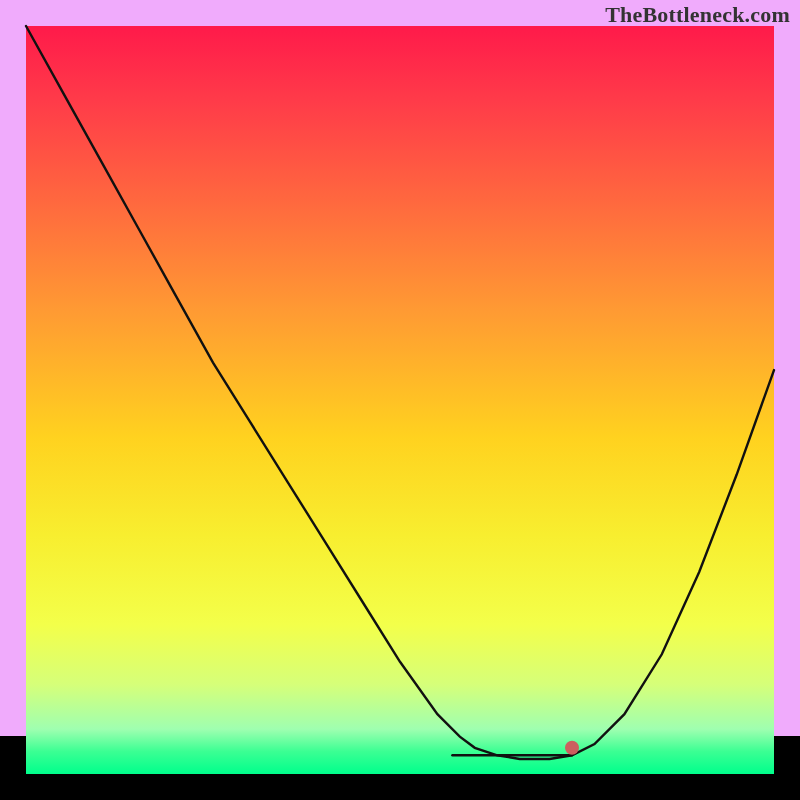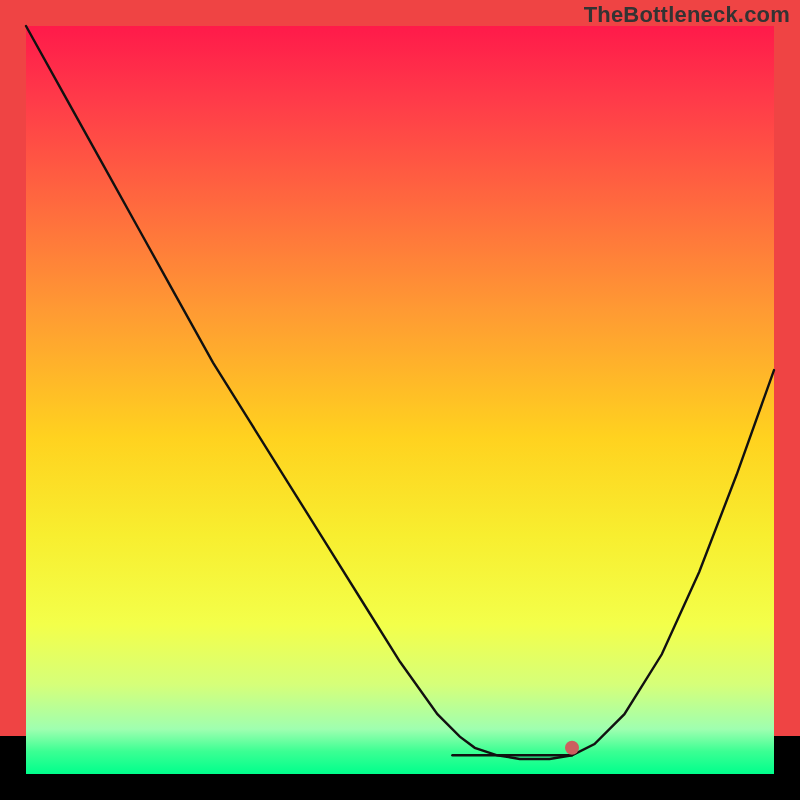--- a/index.html
+++ b/index.html
@@ -8,21 +8,22 @@
     width: 800px;
     height: 800px;
     background: #000;
     font-family: Arial, Helvetica, sans-serif;
     overflow: hidden;
   }
   .frame {
     position: relative;
     width: 800px;
     height: 736px;
-    background: #ef4444;
+    background: #f0abfc;
+    font-family: Liberation Serif, serif;
   }
   .watermark {
     position: absolute;
     top: 2px;
     right: 10px;
     color: #333;
     font-size: 22px;
     font-weight: bold;
     letter-spacing: 0.2px;
     z-index: 10;

